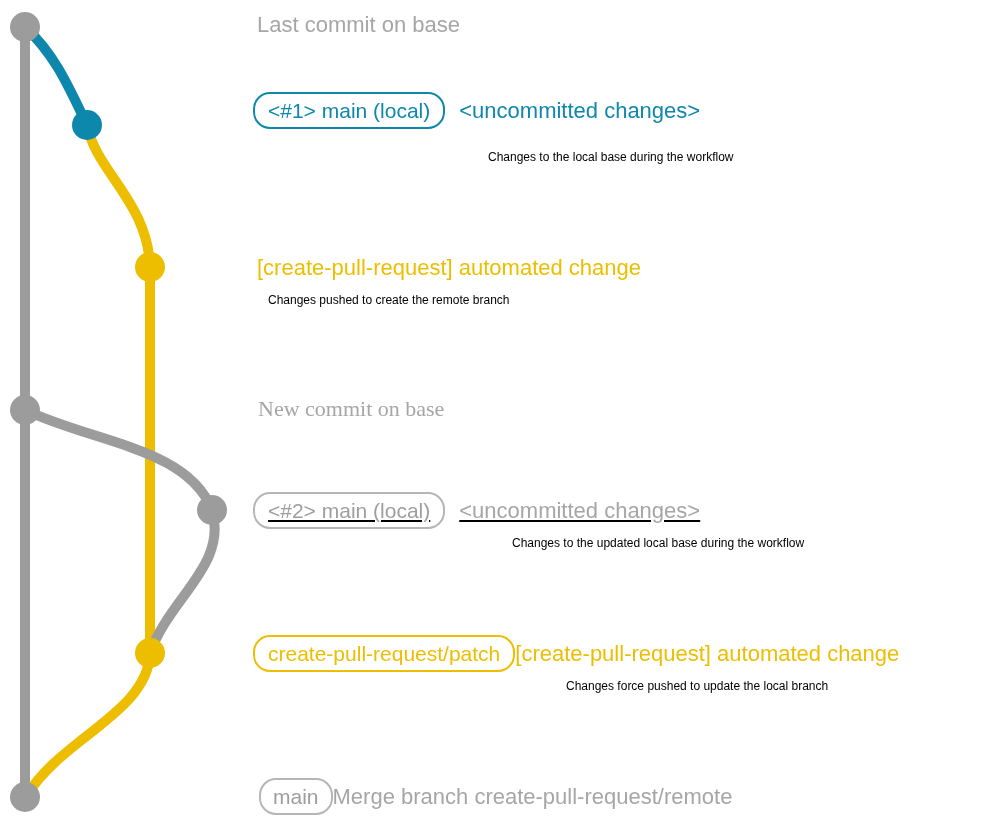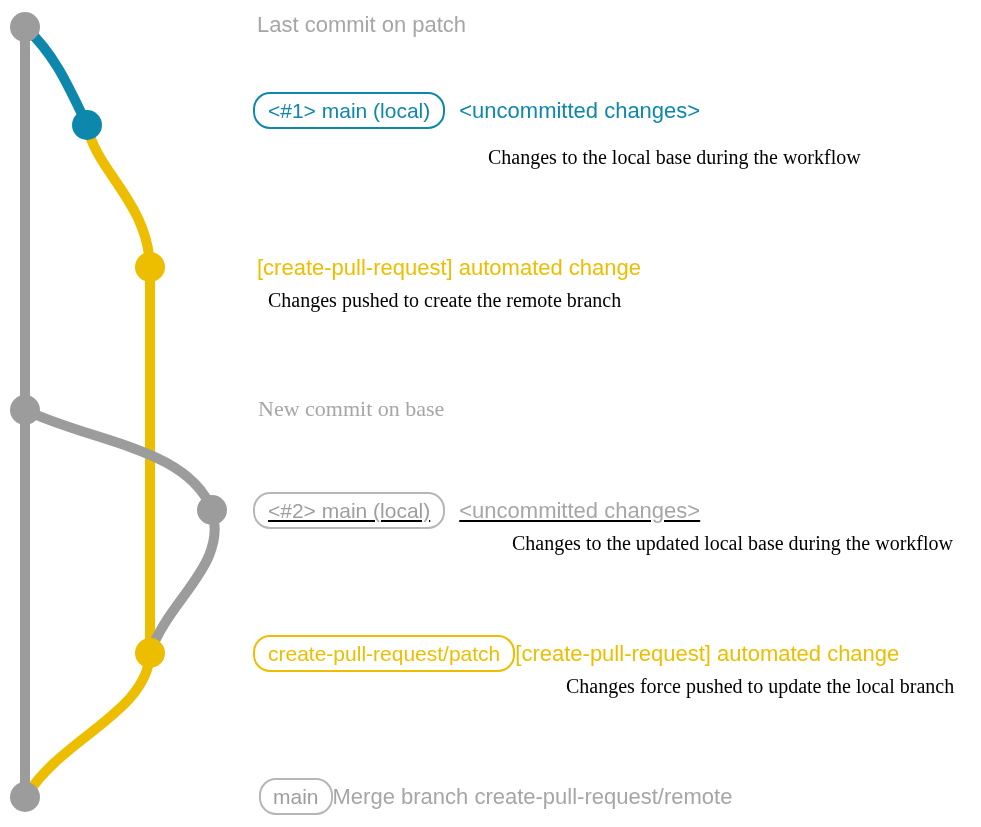--- a/index.html
+++ b/index.html
@@ -6,21 +6,21 @@
   body{
     width:981px;height:827px;position:relative;background:#ffffff;
     font-family:"Liberation Sans",sans-serif;overflow:hidden;
   }
   .abs{position:absolute;}
   .sans-label{font-size:22px;line-height:26px;white-space:nowrap;}
   .gray-t{color:var(--gray_text);}
   .blue-t{color:var(--blue);}
   .yellow-t{color:var(--yellow);}
   .serif-desc{
-    font-family:Liberation Serif, serif;font-size:20px;line-height:22px;
+    font-family:Liberation Sans, sans-serif;font-size:12px;line-height:22px;
     color:var(--black);white-space:nowrap;position:absolute;
   }
   .rowflex{display:flex;align-items:center;}
   .pill{
     display:inline-flex;align-items:center;justify-content:center;
     border:2px solid;border-radius:17px;padding:4px 13px;
     font-size:21px;line-height:25px;white-space:nowrap;background:#fff;
   }
   .pill-blue{border-color:var(--blue);color:var(--blue);}
   .pill-gray{border-color:var(--gray_border);color:var(--gray_pill_text);}
@@ -46,21 +46,21 @@
     <circle cx="25" cy="27" r="15" fill="#9c9c9c"></circle>
     <circle cx="87" cy="125" r="15" fill="#0e87ad"></circle>
     <circle cx="150" cy="267" r="15" fill="#edbe00"></circle>
     <circle cx="25" cy="410" r="15" fill="#9c9c9c"></circle>
     <circle cx="212" cy="510" r="15" fill="#9c9c9c"></circle>
     <circle cx="150" cy="653" r="15" fill="#edbe00"></circle>
     <circle cx="25" cy="797" r="15" fill="#9c9c9c"></circle>
   </g>
 </svg>
 
-<div class="abs sans-label gray-t" style="left:257px;top:12px;">Last commit on patch</div>
+<div class="abs sans-label gray-t" style="left:257px;top:12px;">Last commit on base</div>
 
 <div class="abs rowflex gap14" style="left:253px;top:92px;">
   <span class="pill pill-blue">&lt;#1&gt; main (local)</span>
   <span class="sans-label blue-t">&lt;uncommitted changes&gt;</span>
 </div>
 <div class="serif-desc" style="left:488px;top:146px;">Changes to the local base during the workflow</div>
 
 <div class="abs sans-label yellow-t" style="left:257px;top:255px;">[create-pull-request] automated change</div>
 <div class="serif-desc" style="left:268px;top:289px;">Changes pushed to create the remote branch</div>
 

